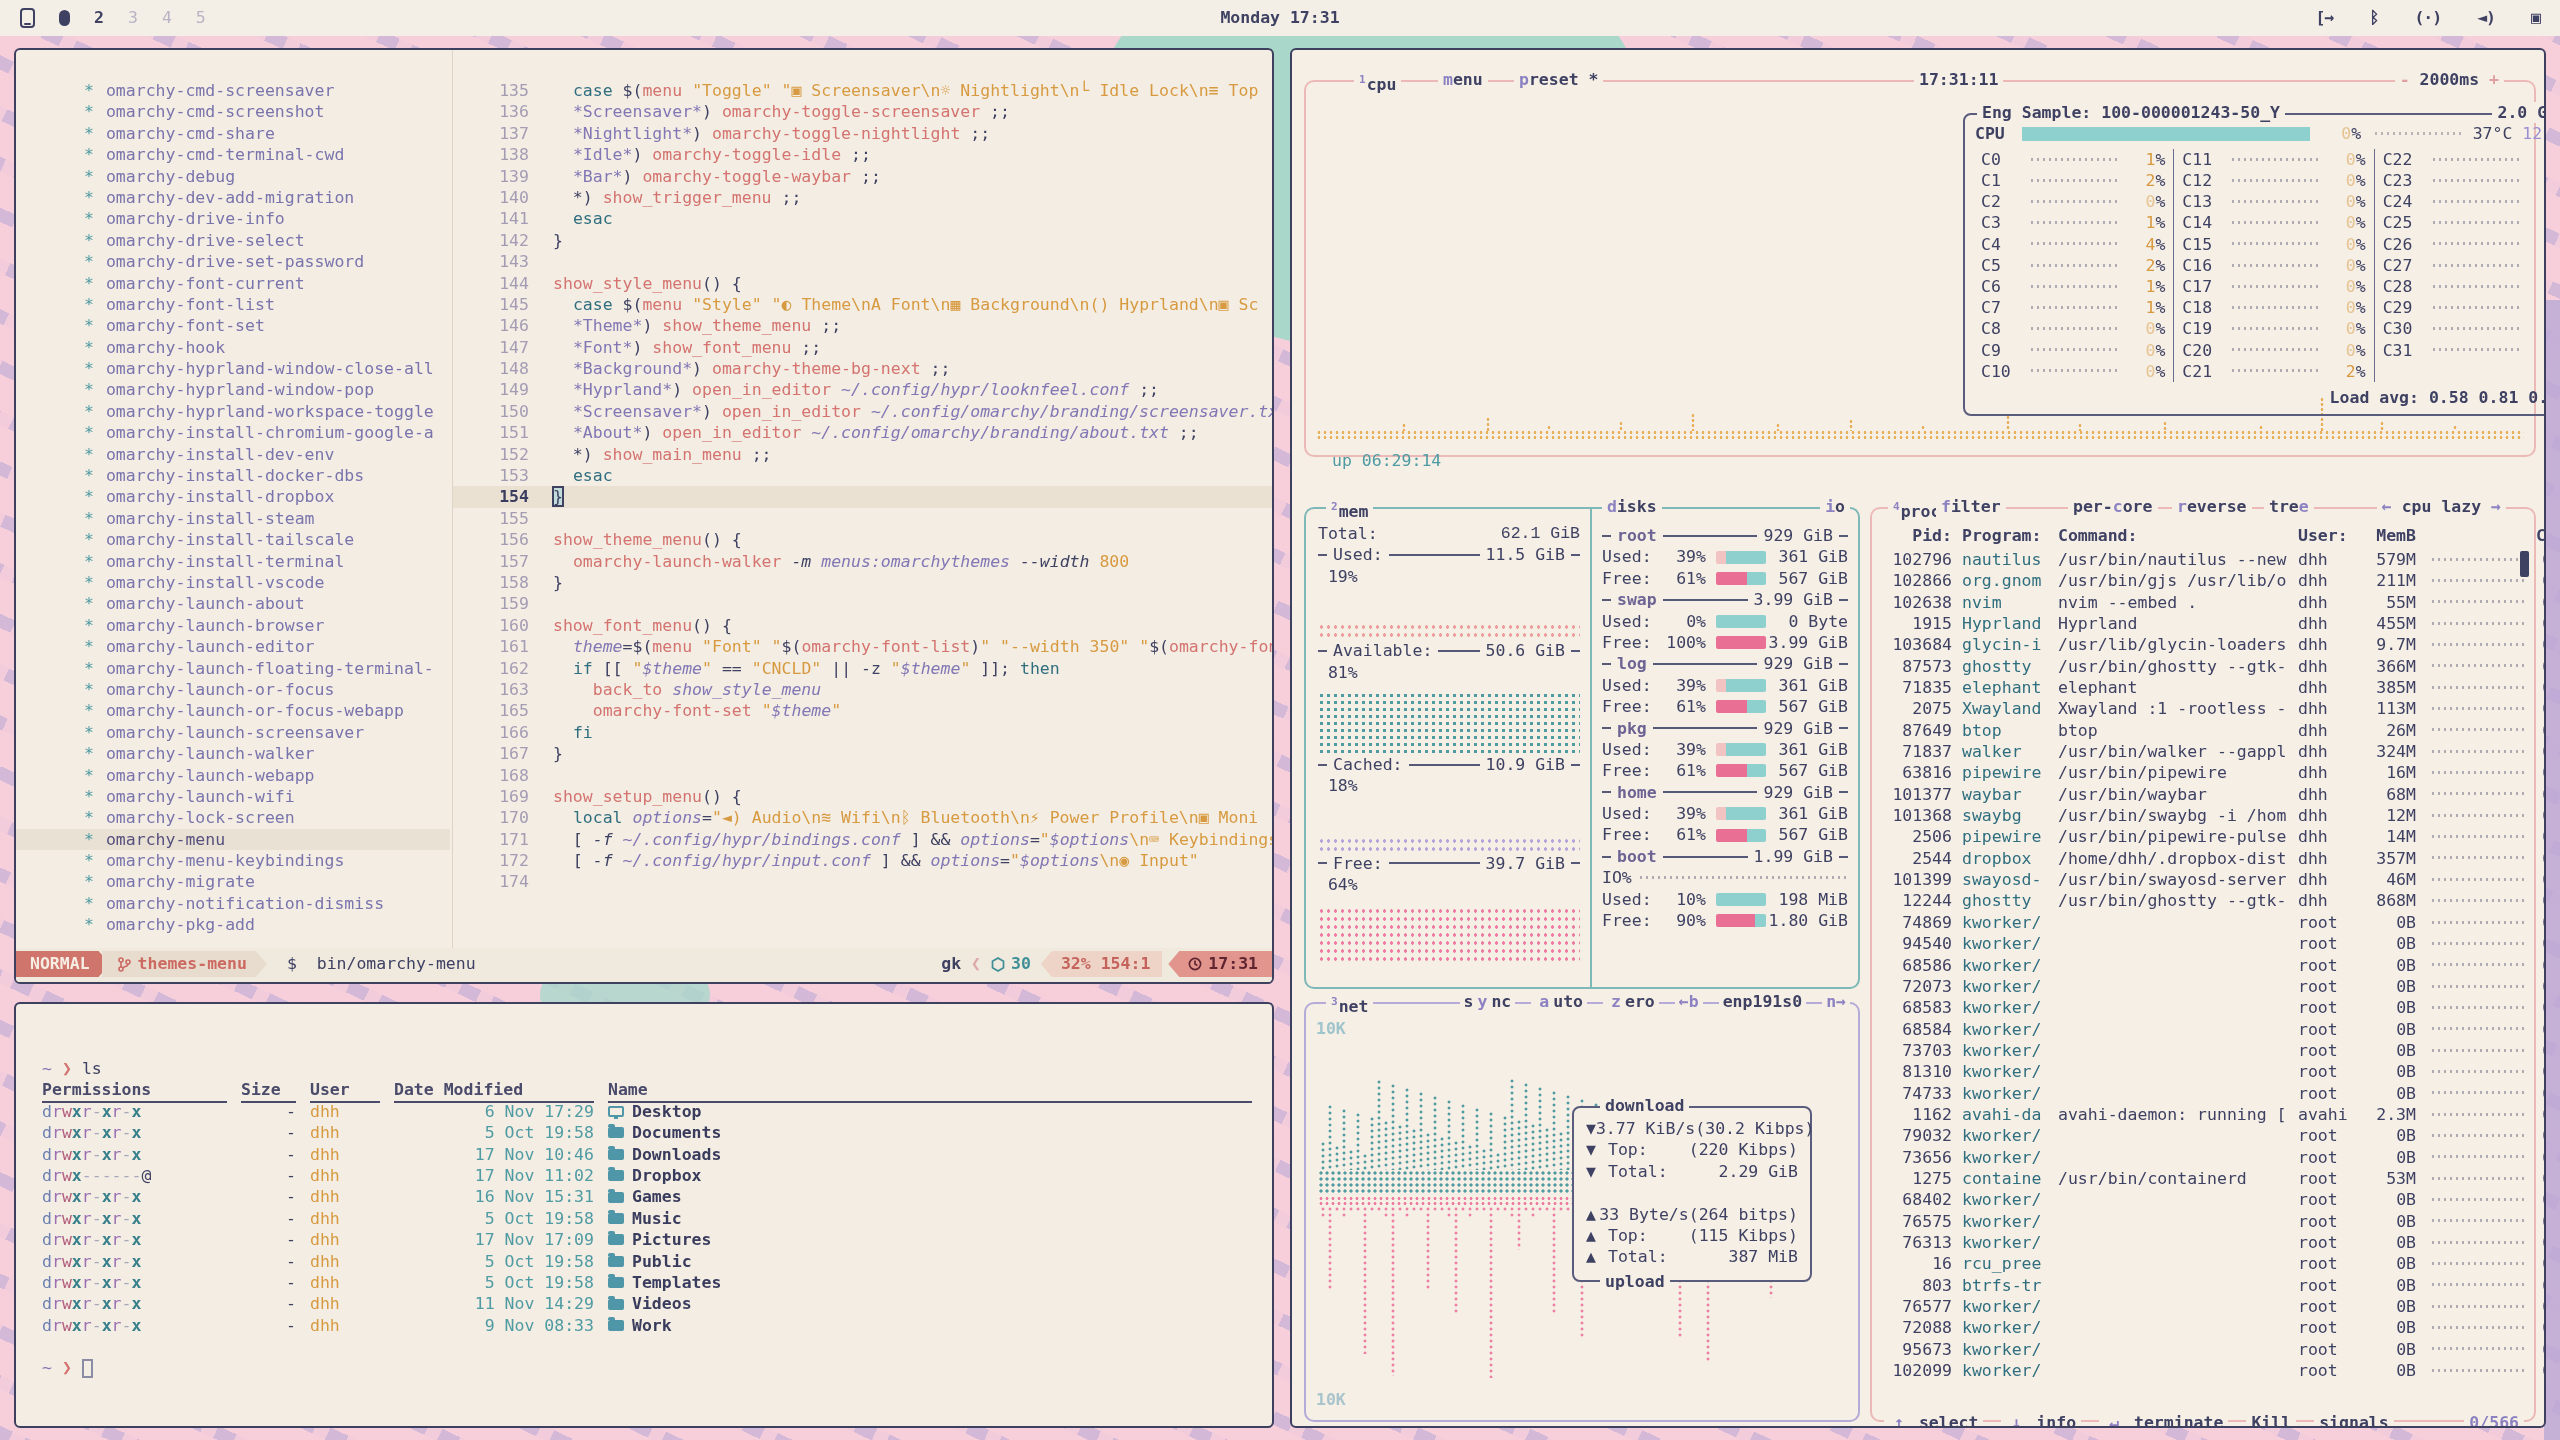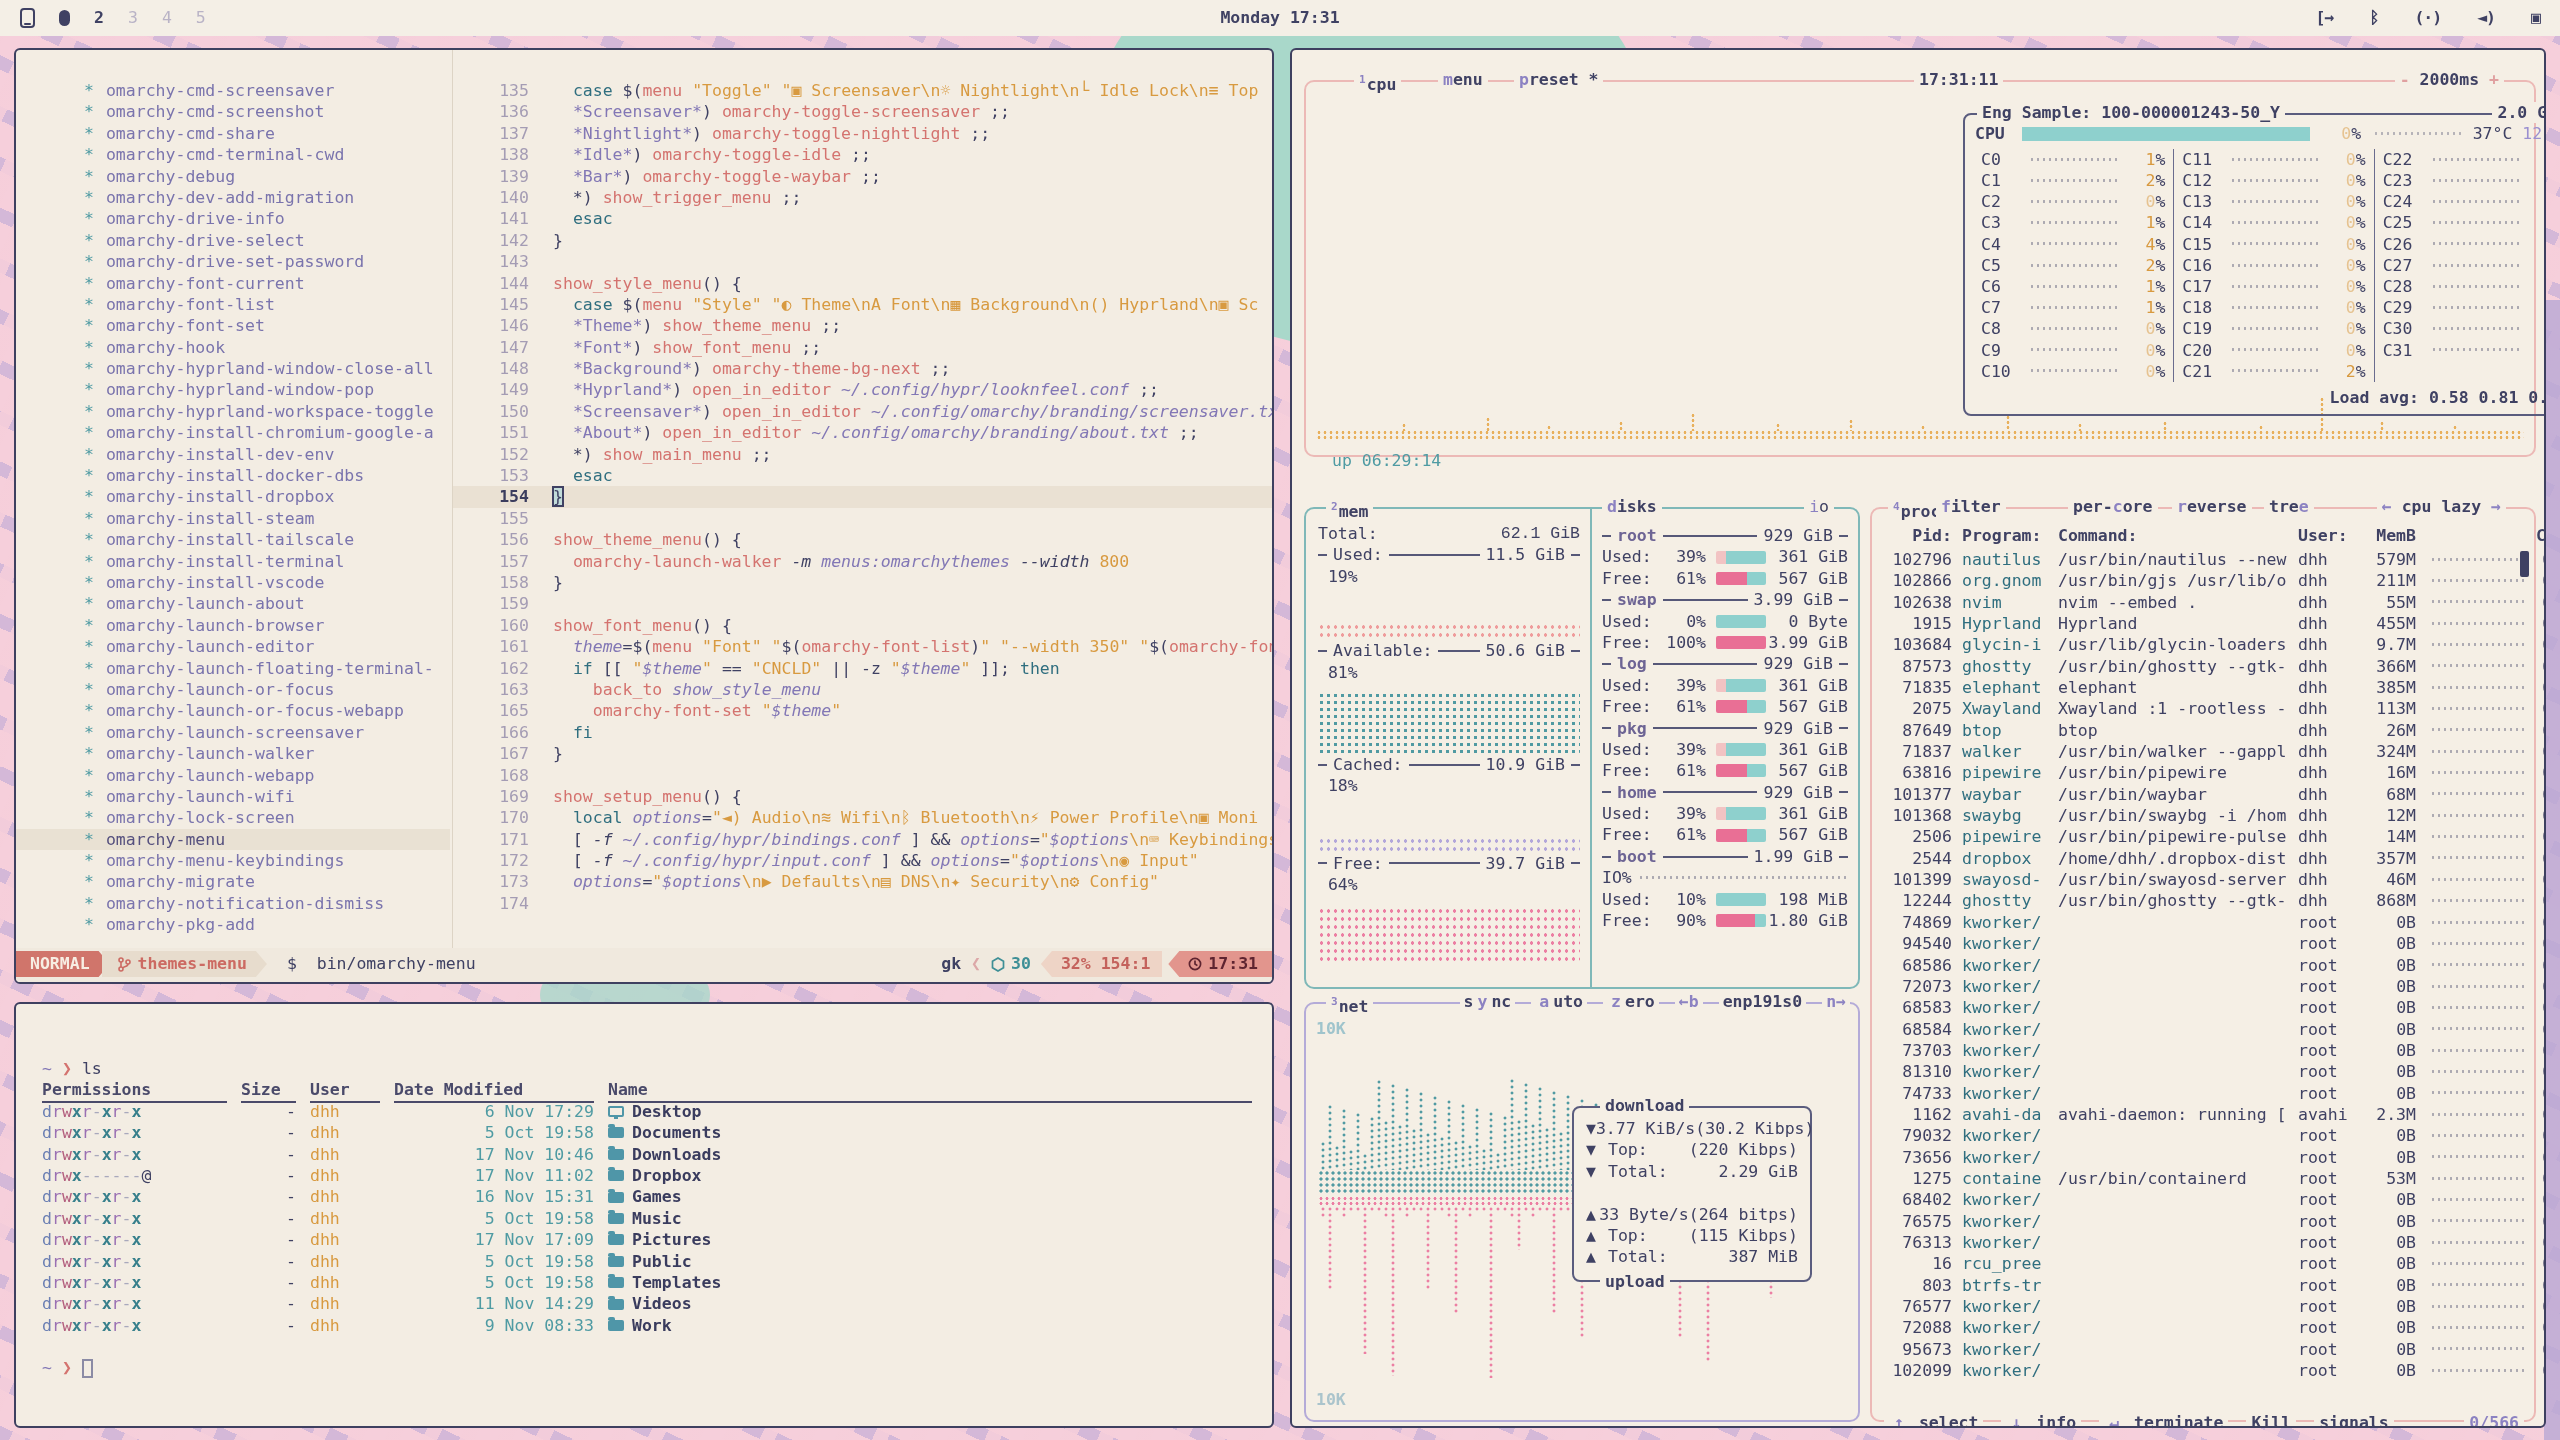--- a/index.html
+++ b/index.html
@@ -124,21 +124,21 @@
 .mline{gap:6px;}
 .mline::before,.mline::after{content:"";width:9px;border-top:2px solid #565878;}
 .mline .fill{flex:1;border-top:2px solid #565878;}
 .mgraph{margin:0 8px;border-radius:2px;}
 .g-used{height:17px;margin-top:36px;background-image:radial-gradient(circle,#ef9c9c 1.5px,transparent 1.9px);background-size:7px 8px;}
 .g-avail{height:62px;margin-top:9px;background-image:radial-gradient(circle,#509aa2 1.6px,transparent 2px);background-size:7px 7px;}
 .g-cached{height:16px;margin-top:40px;background-image:radial-gradient(circle,#b3a7da 1.5px,transparent 1.9px);background-size:7px 8px;}
 .g-free{height:56px;margin-top:11px;background-image:radial-gradient(circle,#ec7fa3 1.5px,transparent 1.9px);background-size:7px 8px;}
 .disks{position:absolute;left:284px;top:0;right:0;bottom:0;border-left:2px solid var(--tealbd);}
 .dk-label{position:absolute;top:-13px;left:10px;background:var(--btopbg);padding:0 5px;font-weight:bold;}
-.dk-io{position:absolute;top:-13px;right:24px;background:var(--btopbg);padding:0 5px;font-weight:normal;}
+.dk-io{position:absolute;top:-13px;right:8px;background:var(--btopbg);padding:0 5px;font-weight:bold;}
 .dkcol{position:absolute;left:2px;right:2px;top:16px;}
 .drow{height:21.4px;display:flex;align-items:center;padding:0 8px;white-space:pre;}
 .drow.hdr{gap:6px;}
 .drow.hdr .dn{color:#6d6494;font-weight:bold;}
 .drow.hdr::before,.drow.hdr::after{content:"";width:9px;border-top:2px solid #565878;}
 .drow.hdr .fill{flex:1;border-top:2px solid #565878;}
 .drow .dl{width:58px;} .drow .dp{width:46px;text-align:right;margin-right:10px;}
 .dbar{width:50px;height:13px;display:flex;border-radius:2px;overflow:hidden;}
 .dbar .s-pp{background:var(--barpale);} .dbar .s-tl{background:var(--barteal);} .dbar .s-pk{background:var(--barpink);}
 .drow .dv{margin-left:auto;}
@@ -284,21 +284,20 @@
       <div class="crow"><span class="lnum">162</span><span><span class="c-n">  </span><span class="c-t">if</span><span class="c-n"> [[ </span><span class="c-o">"</span><span class="c-pi">$theme</span><span class="c-o">"</span><span class="c-n"> == </span><span class="c-o">"CNCLD"</span><span class="c-n"> || -z </span><span class="c-o">"</span><span class="c-pi">$theme</span><span class="c-o">"</span><span class="c-n"> ]]; </span><span class="c-t">then</span></span></div>
       <div class="crow"><span class="lnum">163</span><span><span class="c-n">    </span><span class="c-r">back_to</span><span class="c-n"> </span><span class="c-pi">show_style_menu</span></span></div>
       <div class="crow"><span class="lnum">165</span><span><span class="c-n">    </span><span class="c-r">omarchy-font-set</span><span class="c-n"> </span><span class="c-o">"</span><span class="c-pi">$theme</span><span class="c-o">"</span></span></div>
       <div class="crow"><span class="lnum">166</span><span><span class="c-n">  </span><span class="c-t">fi</span></span></div>
       <div class="crow"><span class="lnum">167</span><span><span class="c-n">}</span></span></div>
       <div class="crow"><span class="lnum">168</span><span></span></div>
       <div class="crow"><span class="lnum">169</span><span><span class="c-r">show_setup_menu</span><span class="c-n">() {</span></span></div>
       <div class="crow"><span class="lnum">170</span><span><span class="c-n">  </span><span class="c-t">local</span><span class="c-n"> </span><span class="c-pi">options</span><span class="c-n">=</span><span class="c-o">"◄) Audio\n≋ Wifi\nᛒ Bluetooth\n⚡ Power Profile\n▣ Moni</span></span></div>
       <div class="crow"><span class="lnum">171</span><span><span class="c-n">  [ </span><span class="c-ni">-f</span><span class="c-n"> </span><span class="c-pi">~/.config/hypr/bindings.conf</span><span class="c-n"> ] &amp;&amp; </span><span class="c-pi">options</span><span class="c-n">=</span><span class="c-o">"</span><span class="c-pi">$options</span><span class="c-o">\n⌨ Keybindings"</span></span></div>
       <div class="crow"><span class="lnum">172</span><span><span class="c-n">  [ </span><span class="c-ni">-f</span><span class="c-n"> </span><span class="c-pi">~/.config/hypr/input.conf</span><span class="c-n"> ] &amp;&amp; </span><span class="c-pi">options</span><span class="c-n">=</span><span class="c-o">"</span><span class="c-pi">$options</span><span class="c-o">\n◉ Input"</span></span></div>
-      <div class="crow"><span class="lnum">173</span><span><span class="c-n">  </span><span class="c-pi">options</span><span class="c-n">=</span><span class="c-o">"</span><span class="c-pi">$options</span><span class="c-o">\n▶ Defaults\n▤ DNS\n✦ Security\n⚙ Config"</span></span></div>
       <div class="crow"><span class="lnum">174</span><span></span></div>
     </div>
   <div class="statusbar">
     <span class="badge b-mode">NORMAL</span>
     <span class="badge b-branch">
       <svg class="ic" width="13" height="15" viewBox="0 0 13 15">
           <circle cx="3" cy="3" r="2" fill="none" stroke="currentColor" stroke-width="1.6"></circle>
           <circle cx="10" cy="5" r="2" fill="none" stroke="currentColor" stroke-width="1.6"></circle>
           <circle cx="3" cy="12" r="2" fill="none" stroke="currentColor" stroke-width="1.6"></circle>
           <path d="M3 5v5 M10 7c0 3-4 2-5 4" fill="none" stroke="currentColor" stroke-width="1.6"></path>

